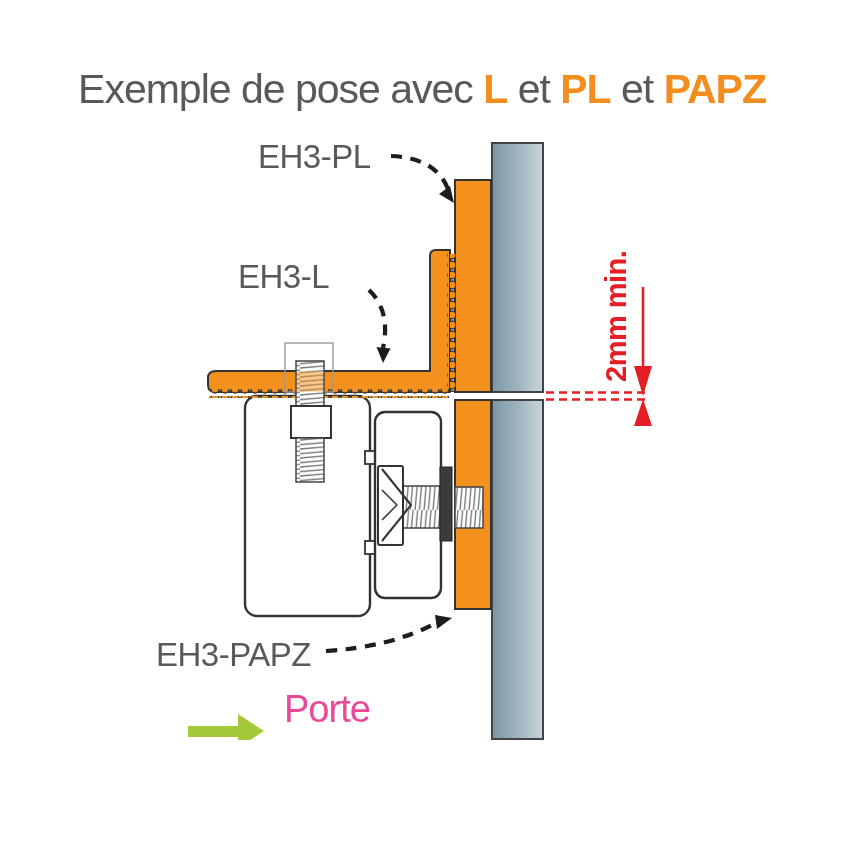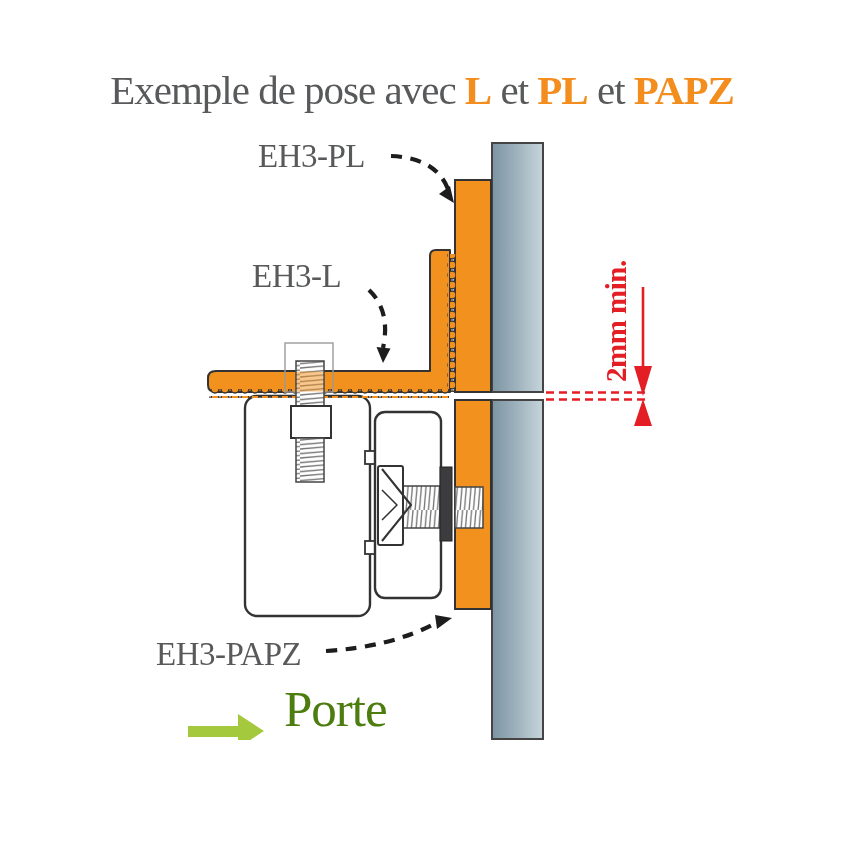--- a/index.html
+++ b/index.html
@@ -1,39 +1,39 @@
 <!DOCTYPE html>
 <html><head>
 <meta charset="utf-8">
 <style>
   html,body{margin:0;padding:0;background:#fff;}
   .canvas{
     position:relative;width:844px;height:740px;background:#ffffff;overflow:hidden;
-    font-family:Liberation Serif, serif;color:#58595B;
+    font-family:Liberation Sans, sans-serif;color:#58595B;
   }
   .title{
     position:absolute;top:66px;left:0;width:100%;text-align:center;
     font-size:41px;letter-spacing:-1px;color:#58595B;white-space:nowrap;
   }
   .title .hl{color:#F28D1E;font-weight:700;}
   .diagram-svg{position:absolute;left:0;top:0;}
   .part-label{
     position:absolute;font-size:33px;letter-spacing:-0.5px;color:#58595B;white-space:nowrap;
   }
   .label-pl{left:258px;top:138px;}
-  .label-l{left:252px;top:258px;}
+  .label-l{left:238px;top:258px;}
   .label-papz{left:156px;top:636px;}
   .dim-label{
     position:absolute;left:600px;top:382px;width:122px;height:36px;
     transform:rotate(-90deg);transform-origin:0 0;
     font-size:29px;font-weight:700;color:#E31E24;letter-spacing:-0.5px;white-space:nowrap;
   }
   .door-text{
     position:absolute;left:284px;top:688px;
-    font-size:51px;line-height:43px;letter-spacing:-1px;color:#4d7c0f;
+    font-size:38px;line-height:43px;letter-spacing:-1px;color:#ec4899;
   }
 </style>
 </head>
 <body>
 
 <div class="canvas">
 
   <div class="title">
     <span>Exemple de pose avec </span><span class="hl">L</span><span> et </span><span class="hl">PL</span><span> et </span><span class="hl">PAPZ</span>
   </div>

